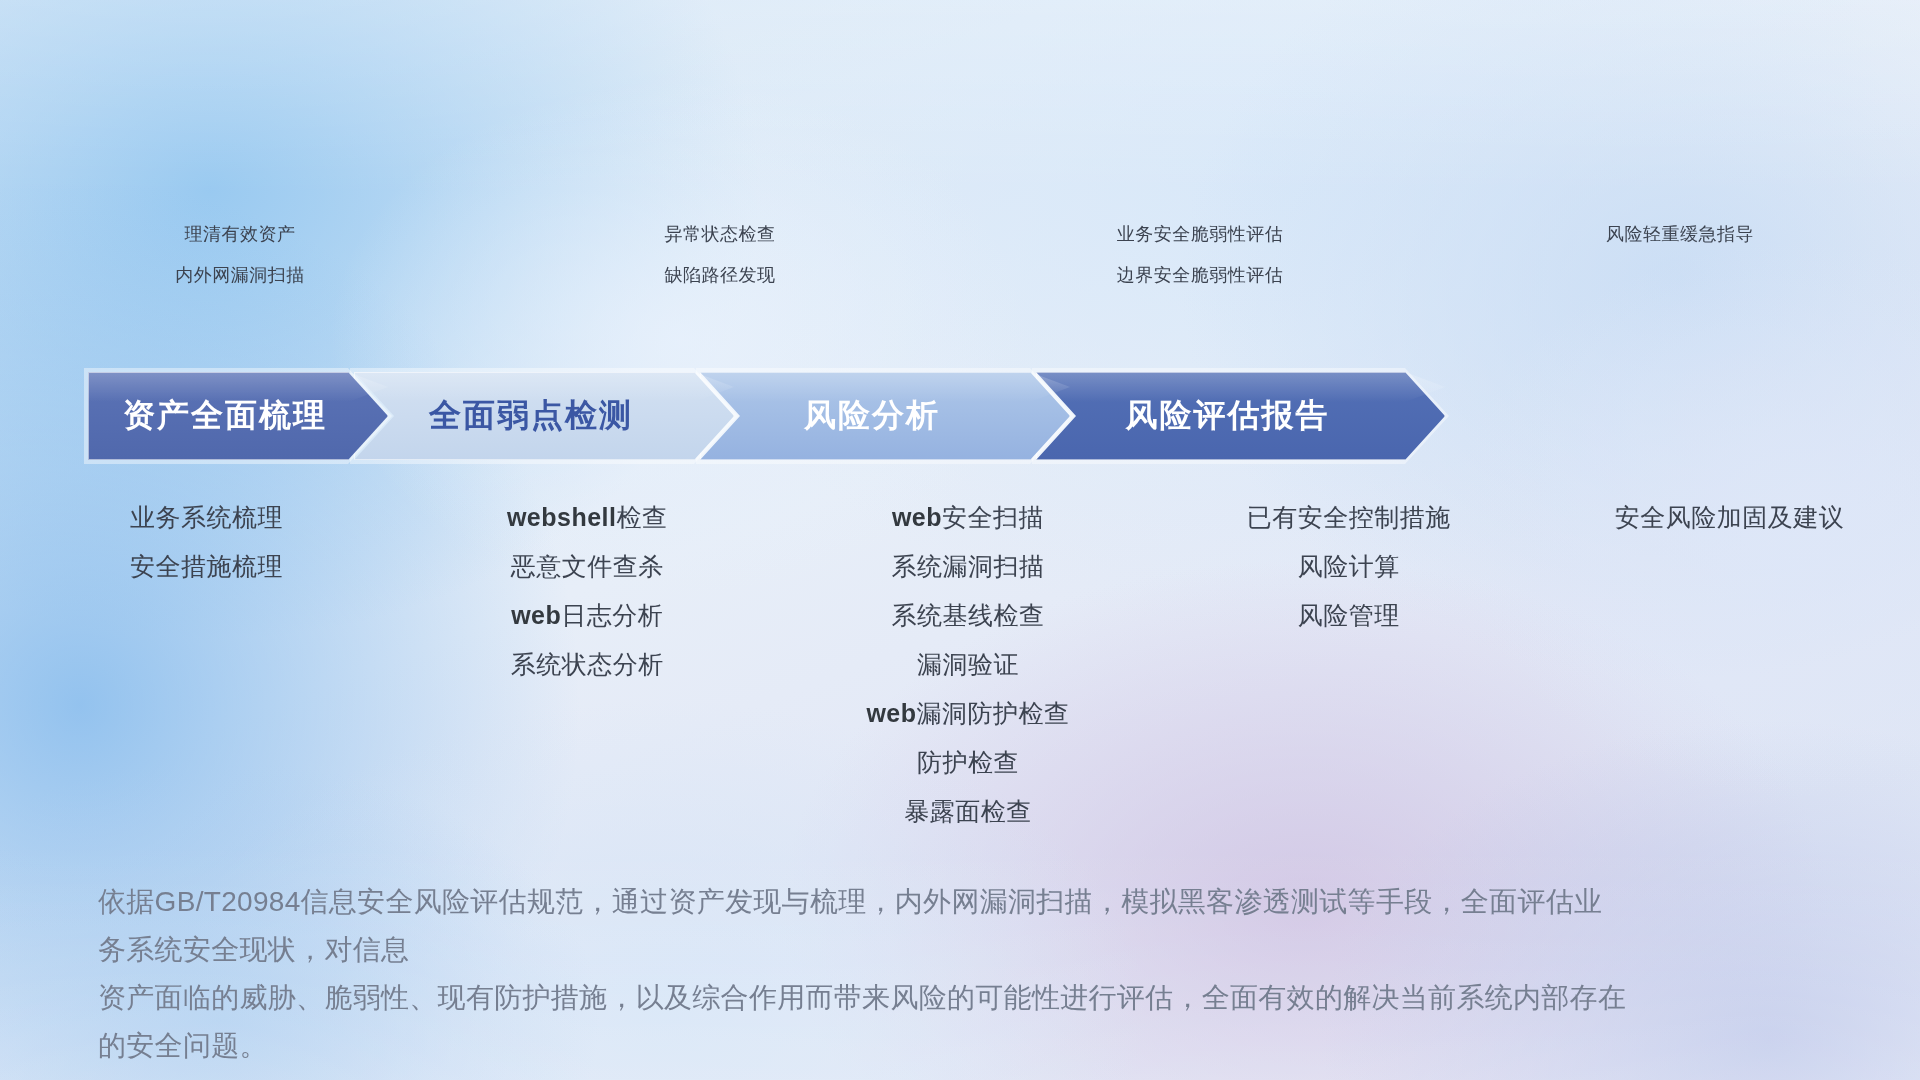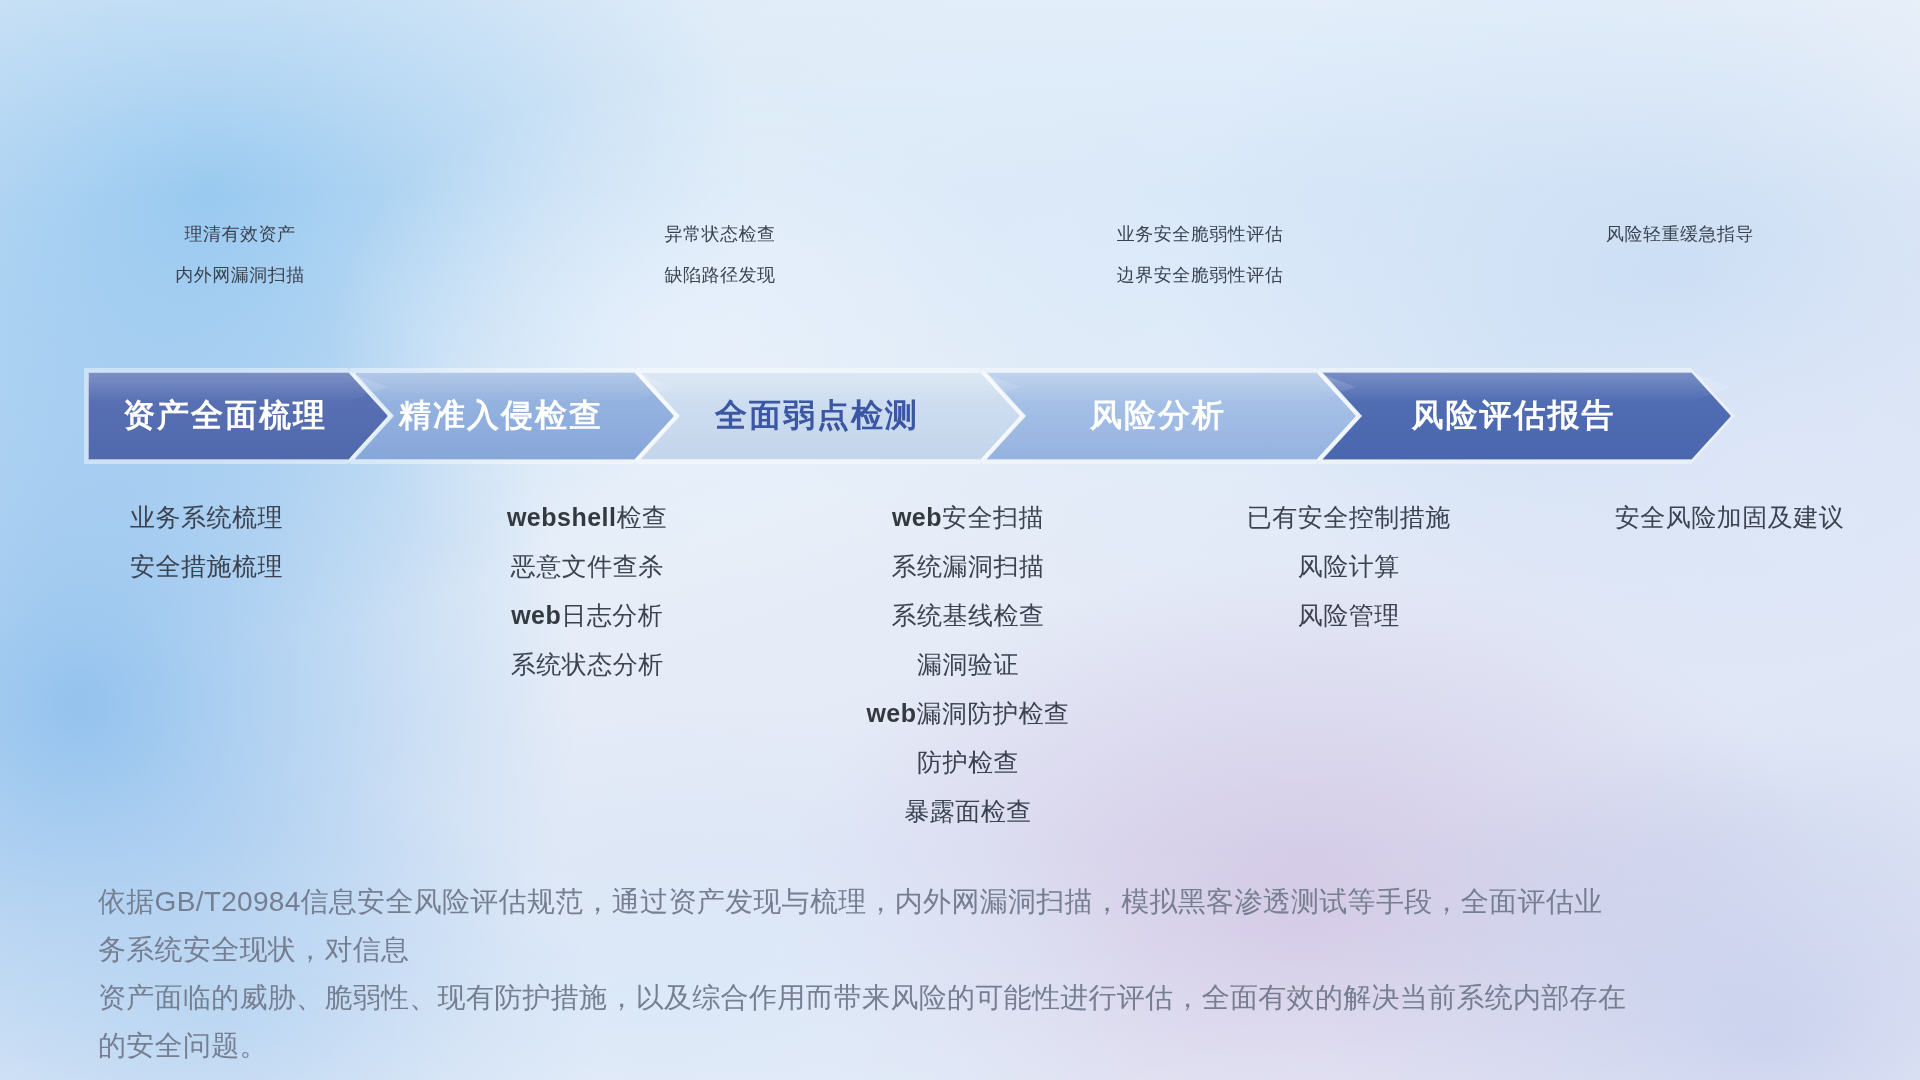--- a/index.html
+++ b/index.html
@@ -155,27 +155,20 @@
     </div>
 
   <div id="band">
       <div class="chev" style="width: 300px; z-index: 10;">
         <div class="glow"></div>
         <div class="skin" style="background: linear-gradient(rgb(91, 115, 182), rgb(80, 104, 172));"></div>
         <div class="hi"></div>
         <div class="edge"></div>
         <div class="lbl" style="color: rgb(255, 255, 255);">资产全面梳理</div>
       </div>
-      <div class="chev notch" style="width: 320px; z-index: 9;">
-        <div class="glow"></div>
-        <div class="skin" style="background: linear-gradient(rgb(156, 185, 227), rgb(135, 166, 217));"></div>
-        <div class="hi"></div>
-        <div class="edge"></div>
-        <div class="lbl" style="color: rgb(255, 255, 255);">精准入侵检查</div>
-      </div>
       <div class="chev notch" style="width: 380px; z-index: 8;">
         <div class="glow"></div>
         <div class="skin" style="background: linear-gradient(rgb(211, 225, 242), rgb(195, 213, 236));"></div>
         <div class="hi"></div>
         <div class="edge"></div>
         <div class="lbl" style="color: rgb(59, 87, 164);">全面弱点检测</div>
       </div>
       <div class="chev notch" style="width: 370px; z-index: 7;">
         <div class="glow"></div>
         <div class="skin" style="background: linear-gradient(rgb(174, 199, 233), rgb(149, 178, 224));"></div>

